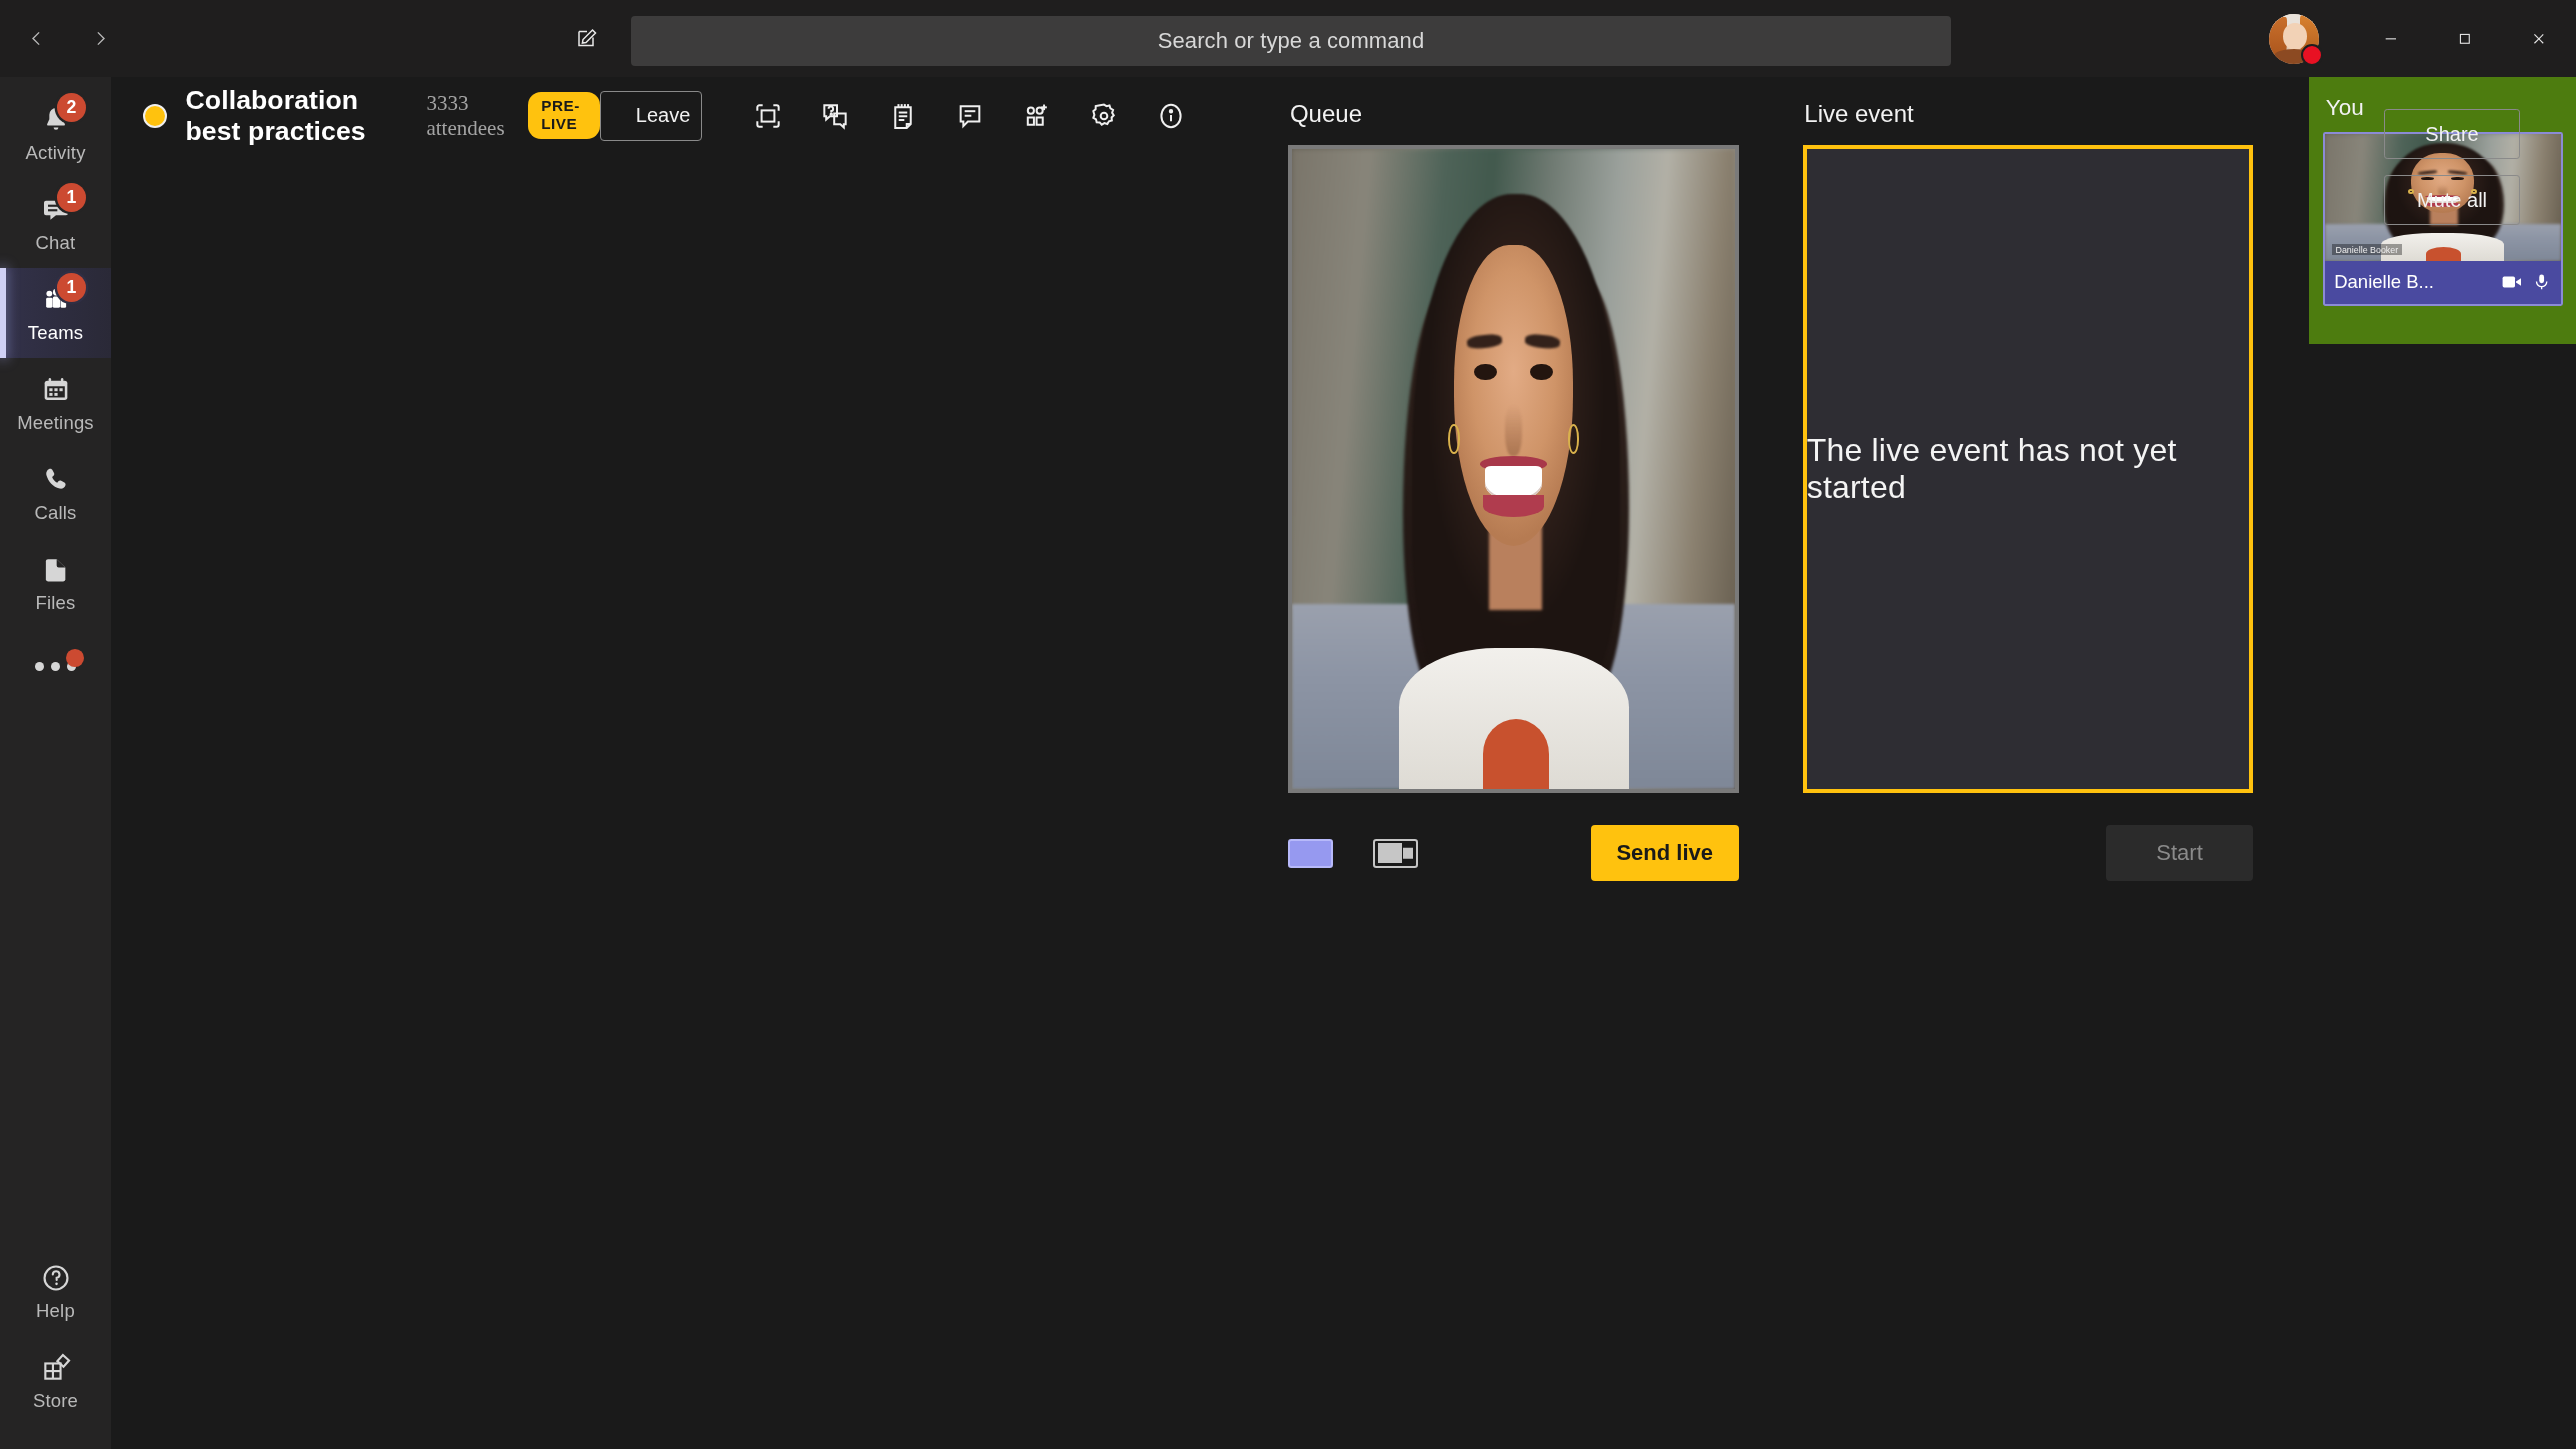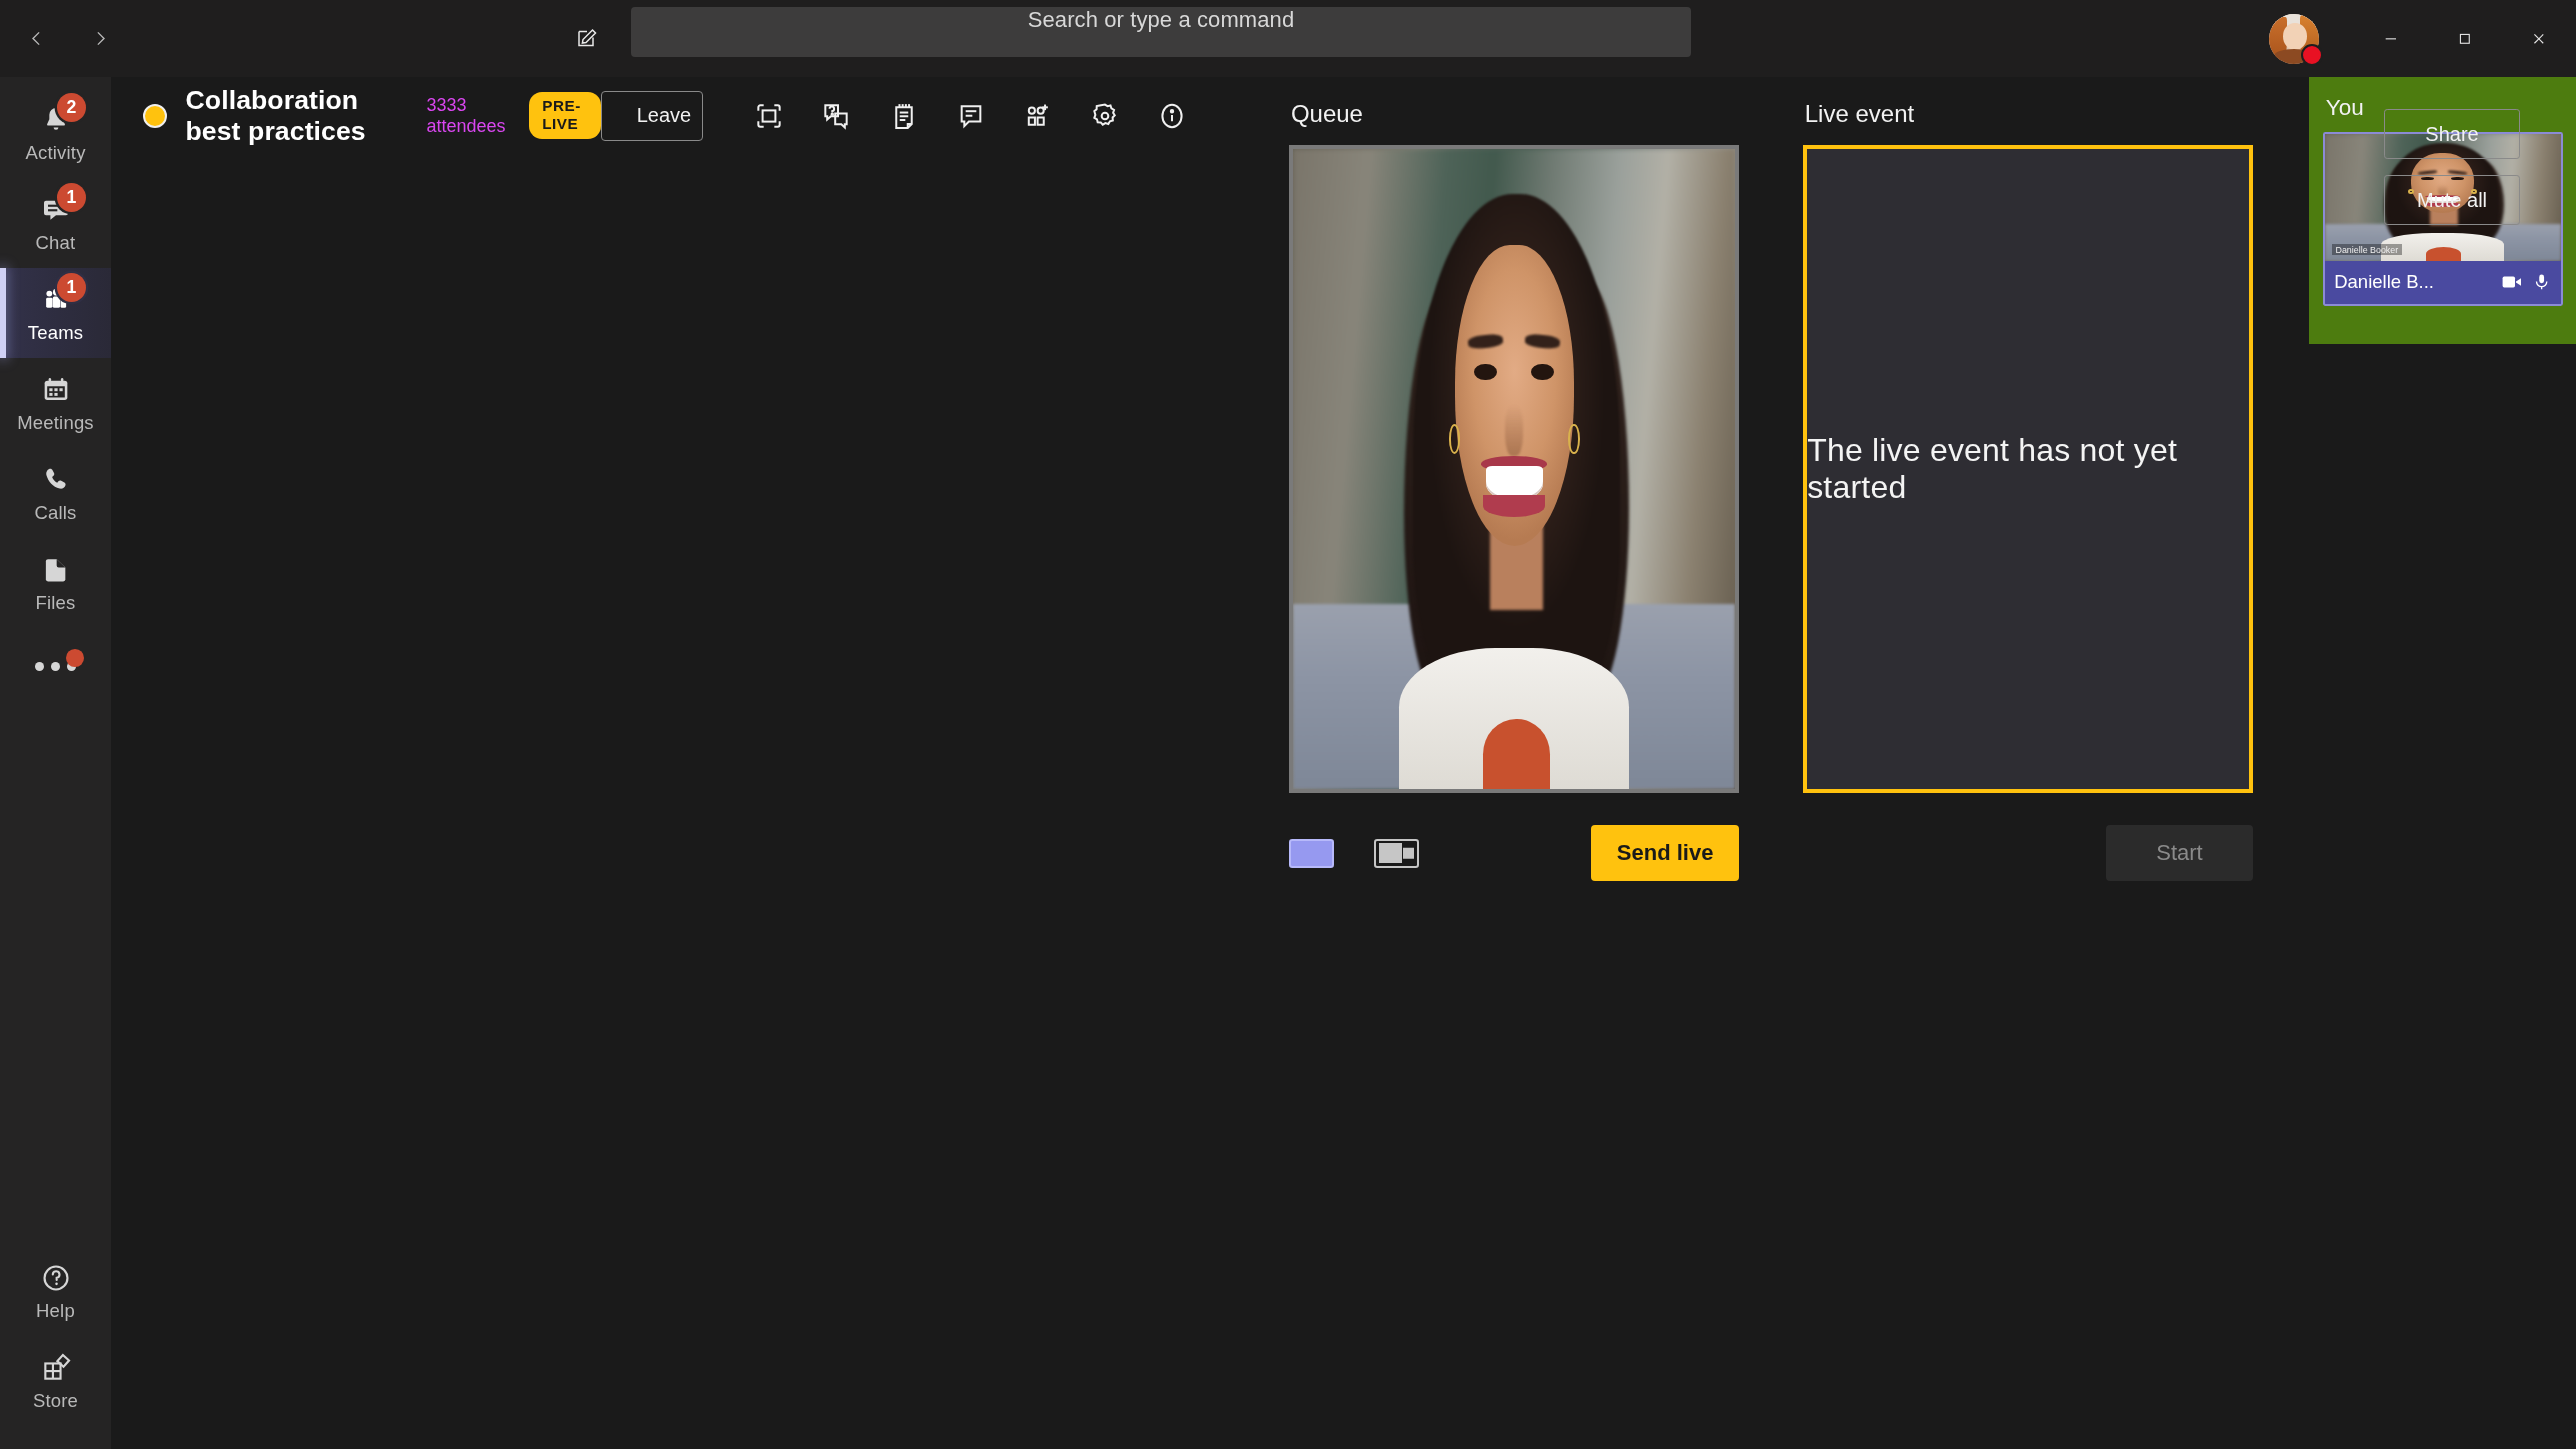--- a/index.html
+++ b/index.html
@@ -29,24 +29,24 @@
   .nav-arrow svg { width:21px; height:21px; }
 
   .compose-btn {
     position:absolute; left:564px; top:50%; transform:translateY(-50%);
     width:45px; height:45px; display:flex; align-items:center; justify-content:center;
     color:#e8e8e8; cursor:pointer; border-radius:3.2px;
   }
   .compose-btn svg { width:24px; height:24px; }
 
   .searchbar {
-    position:absolute; left:631px; top:7px;
-    width:1060px; height:50px;
+    position:absolute; left:631px; top:16px;
+    width:1320px; height:50px;
     background:#3d3c3c; border-radius:4px;
-    display:flex; align-items:flex-start; justify-content:center;
+    display:flex; align-items:center; justify-content:center;
     cursor:text;
   }
   .searchbar .ph { color:#d8d8d8; font-size:22px; letter-spacing:0.1px; }
 
   .win-right {
     position:absolute; right:0; top:0; height:77px;
     display:flex; align-items:center;
   }
   .avatar-wrap { position:relative; width:50px; height:50px; margin-right:35px; cursor:pointer; }
   .avatar {
@@ -125,21 +125,21 @@
   .main { flex:1; display:flex; flex-direction:row; min-width:0; background:#1a1a1a;gap:24px; }
 
   .meeting-header {
     height:77px; flex:0 0 77px;
     display:flex; align-items:center;
     padding:0 29px 0 32px;
     background:#1a1a1a;
   }
   .rec-dot { width:24px; height:24px; border-radius:50%; background:#ffc20e; border:2.4px solid #efefef; flex:0 0 auto; }
   .meeting-title { font-size:26.6px; font-weight:bold; color:#fff; margin-left:18.5px; letter-spacing:0.1px; }
-  .attendees { font-size:18px; color:#d946ef; margin-left:24px; }
+  .attendees { font-size:21px; color:#a3a3a3; margin-left:24px;font-family:Liberation Serif, serif; }
   .pre-live {
     margin-left:23px; background:#ffc20e; color:#1a1a1a;
     font-size:15.3px; font-weight:bold; letter-spacing:0.5px;
     padding:4.8px 13.7px 5.6px; border-radius:13px;
   }
   .hdr-spacer { flex:1; }
   .leave-btn {
     width:153px; height:50px;
     border:1.6px solid #8a8a8a; border-radius:4px;
     background:transparent; color:#f2f2f2; font-size:20px;

